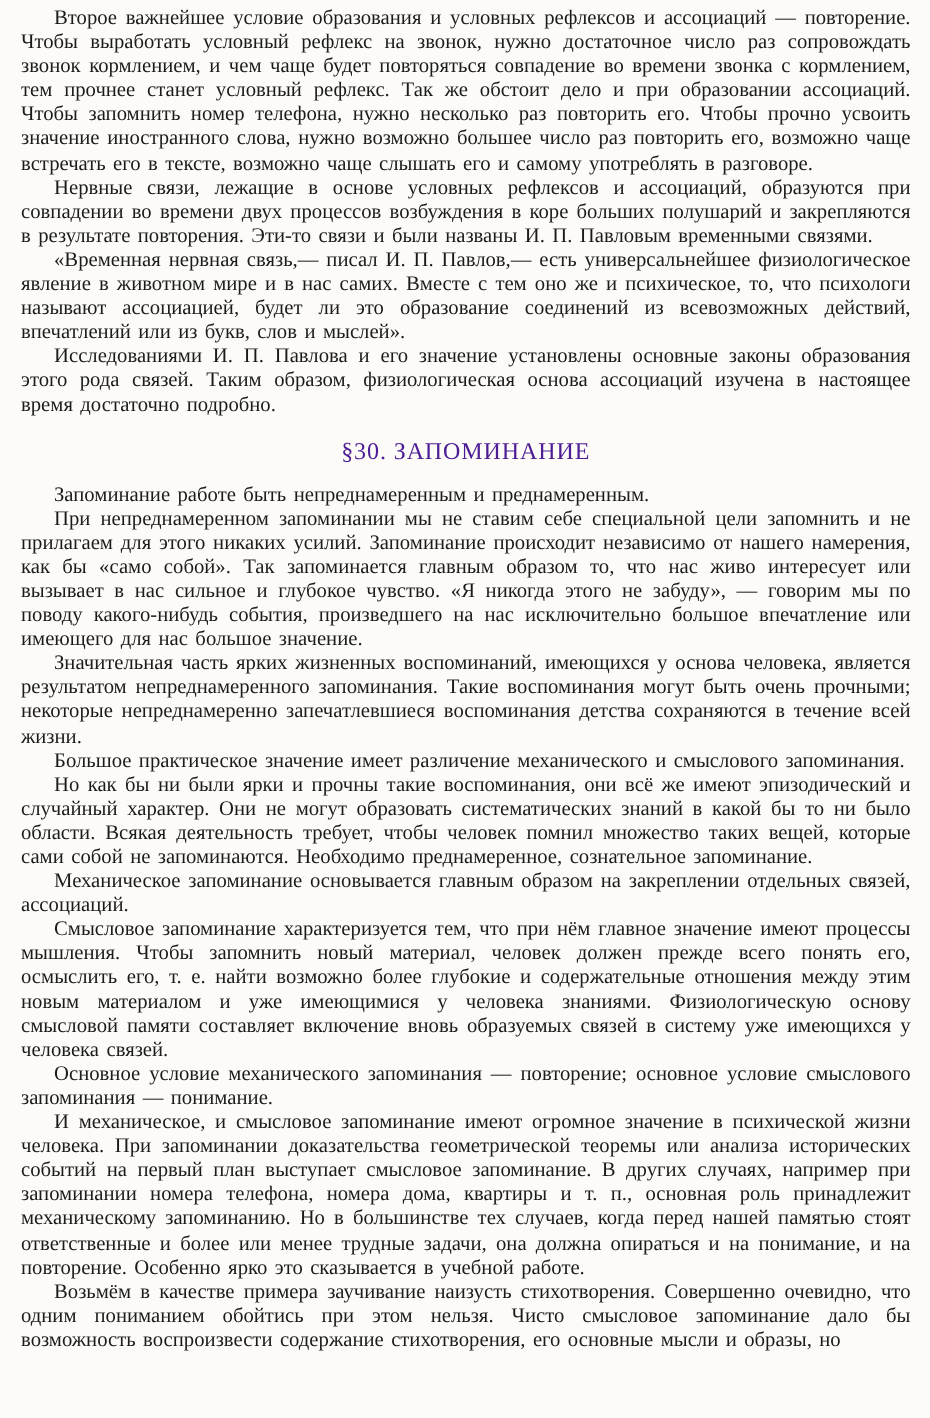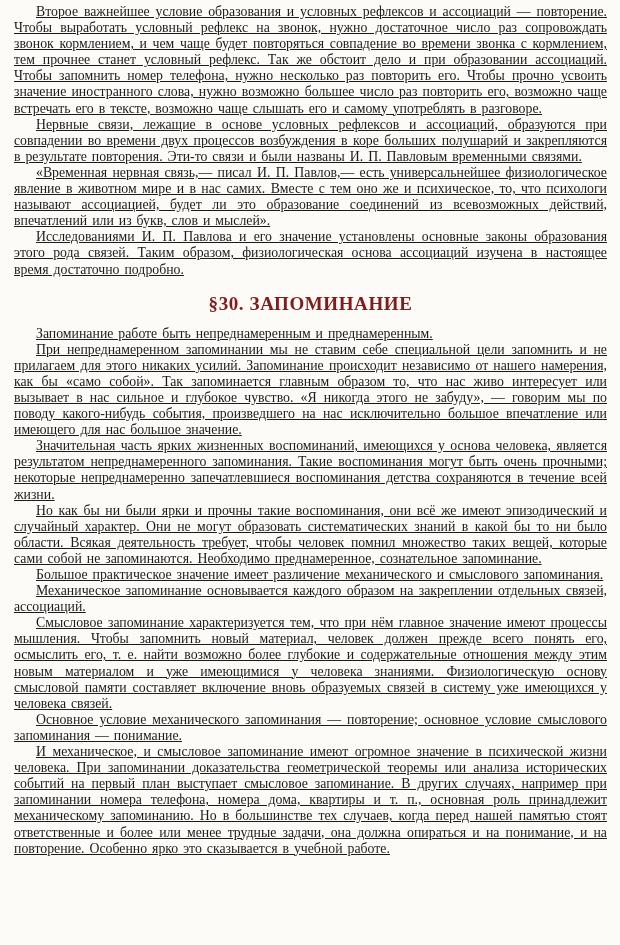--- a/index.html
+++ b/index.html
@@ -20,45 +20,45 @@
     height: 945px;
     padding: 4px 13px 0 14px;
   }
   p.para {
     margin: 0;
     text-align: justify;
     text-indent: 22px;
     font-size: 13.8px;
     line-height: 16.1px;
     word-spacing: 1.5px;
-    text-decoration: underline;
   }
   h2.section-heading {
     margin: 15px 0 11px 0;
     text-align: center;
-    font-size: 19px;
-    font-weight: 700;
+    font-size: 16px;
+    font-weight: 400;
     letter-spacing: 0.6px;
-    color: #7f1d1d;
+    color: #4c1d95;
     font-family: "Liberation Serif", "DejaVu Serif", serif;
   }
 </style>
 </head>
 <body>
 
 <main class="page">
   <p class="para">Второе важнейшее условие образования и условных рефлексов и ассоциаций — повторение. Чтобы выработать условный рефлекс на звонок, нужно достаточное число раз сопровождать звонок кормлением, и чем чаще будет повторяться совпадение во времени звонка с кормлением, тем прочнее станет условный рефлекс. Так же обстоит дело и при образовании ассоциаций. Чтобы запомнить номер телефона, нужно несколько раз повторить его. Чтобы прочно усвоить значение иностранного слова, нужно возможно большее число раз повторить его, возможно чаще встречать его в тексте, возможно чаще слышать его и самому употреблять в разговоре.</p>
   <p class="para">Нервные связи, лежащие в основе условных рефлексов и ассоциаций, образуются при совпадении во времени двух процессов возбуждения в коре больших полушарий и закрепляются в результате повторения. Эти-то связи и были названы И. П. Павловым временными связями.</p>
   <p class="para">«Временная нервная связь,— писал И. П. Павлов,— есть универсальнейшее физиологическое явление в животном мире и в нас самих. Вместе с тем оно же и психическое, то, что психологи называют ассоциацией, будет ли это образование соединений из всевозможных действий, впечатлений или из букв, слов и мыслей».</p>
   <p class="para">Исследованиями И. П. Павлова и его значение установлены основные законы образования этого рода связей. Таким образом, физиологическая основа ассоциаций изучена в настоящее время достаточно подробно.</p>
 
   <h2 class="section-heading">§30. ЗАПОМИНАНИЕ</h2>
 
   <p class="para">Запоминание работе быть непреднамеренным и преднамеренным.</p>
   <p class="para">При непреднамеренном запоминании мы не ставим себе специальной цели запомнить и не прилагаем для этого никаких усилий. Запоминание происходит независимо от нашего намерения, как бы «само собой». Так запоминается главным образом то, что нас живо интересует или вызывает в нас сильное и глубокое чувство. «Я никогда этого не забуду», — говорим мы по поводу какого-нибудь события, произведшего на нас исключительно большое впечатление или имеющего для нас большое значение.</p>
   <p class="para">Значительная часть ярких жизненных воспоминаний, имеющихся у основа человека, является результатом непреднамеренного запоминания. Такие воспоминания могут быть очень прочными; некоторые непреднамеренно запечатлевшиеся воспоминания детства сохраняются в течение всей жизни.</p>
+  <p class="para">Большое практическое значение имеет различение механического и смыслового запоминания.</p>
   <p class="para">Но как бы ни были ярки и прочны такие воспоминания, они всё же имеют эпизодический и случайный характер. Они не могут образовать систематических знаний в какой бы то ни было области. Всякая деятельность требует, чтобы человек помнил множество таких вещей, которые сами собой не запоминаются. Необходимо преднамеренное, сознательное запоминание.</p>
-  <p class="para">Большое практическое значение имеет различение механического и смыслового запоминания.</p>
-  <p class="para">Механическое запоминание основывается каждого образом на закреплении отдельных связей, ассоциаций.</p>
+  <p class="para">Механическое запоминание основывается главным образом на закреплении отдельных связей, ассоциаций.</p>
   <p class="para">Смысловое запоминание характеризуется тем, что при нём главное значение имеют процессы мышления. Чтобы запомнить новый материал, человек должен прежде всего понять его, осмыслить его, т. е. найти возможно более глубокие и содержательные отношения между этим новым материалом и уже имеющимися у человека знаниями. Физиологическую основу смысловой памяти составляет включение вновь образуемых связей в систему уже имеющихся у человека связей.</p>
   <p class="para">Основное условие механического запоминания — повторение; основное условие смыслового запоминания — понимание.</p>
   <p class="para">И механическое, и смысловое запоминание имеют огромное значение в психической жизни человека. При запоминании доказательства геометрической теоремы или анализа исторических событий на первый план выступает смысловое запоминание. В других случаях, например при запоминании номера телефона, номера дома, квартиры и т. п., основная роль принадлежит механическому запоминанию. Но в большинстве тех случаев, когда перед нашей памятью стоят ответственные и более или менее трудные задачи, она должна опираться и на понимание, и на повторение. Особенно ярко это сказывается в учебной работе.</p>
+  <p class="para">Возьмём в качестве примера заучивание наизусть стихотворения. Совершенно очевидно, что одним пониманием обойтись при этом нельзя. Чисто смысловое запоминание дало бы возможность воспроизвести содержание стихотворения, его основные мысли и образы, но</p>
 </main>
 
 </body></html>

